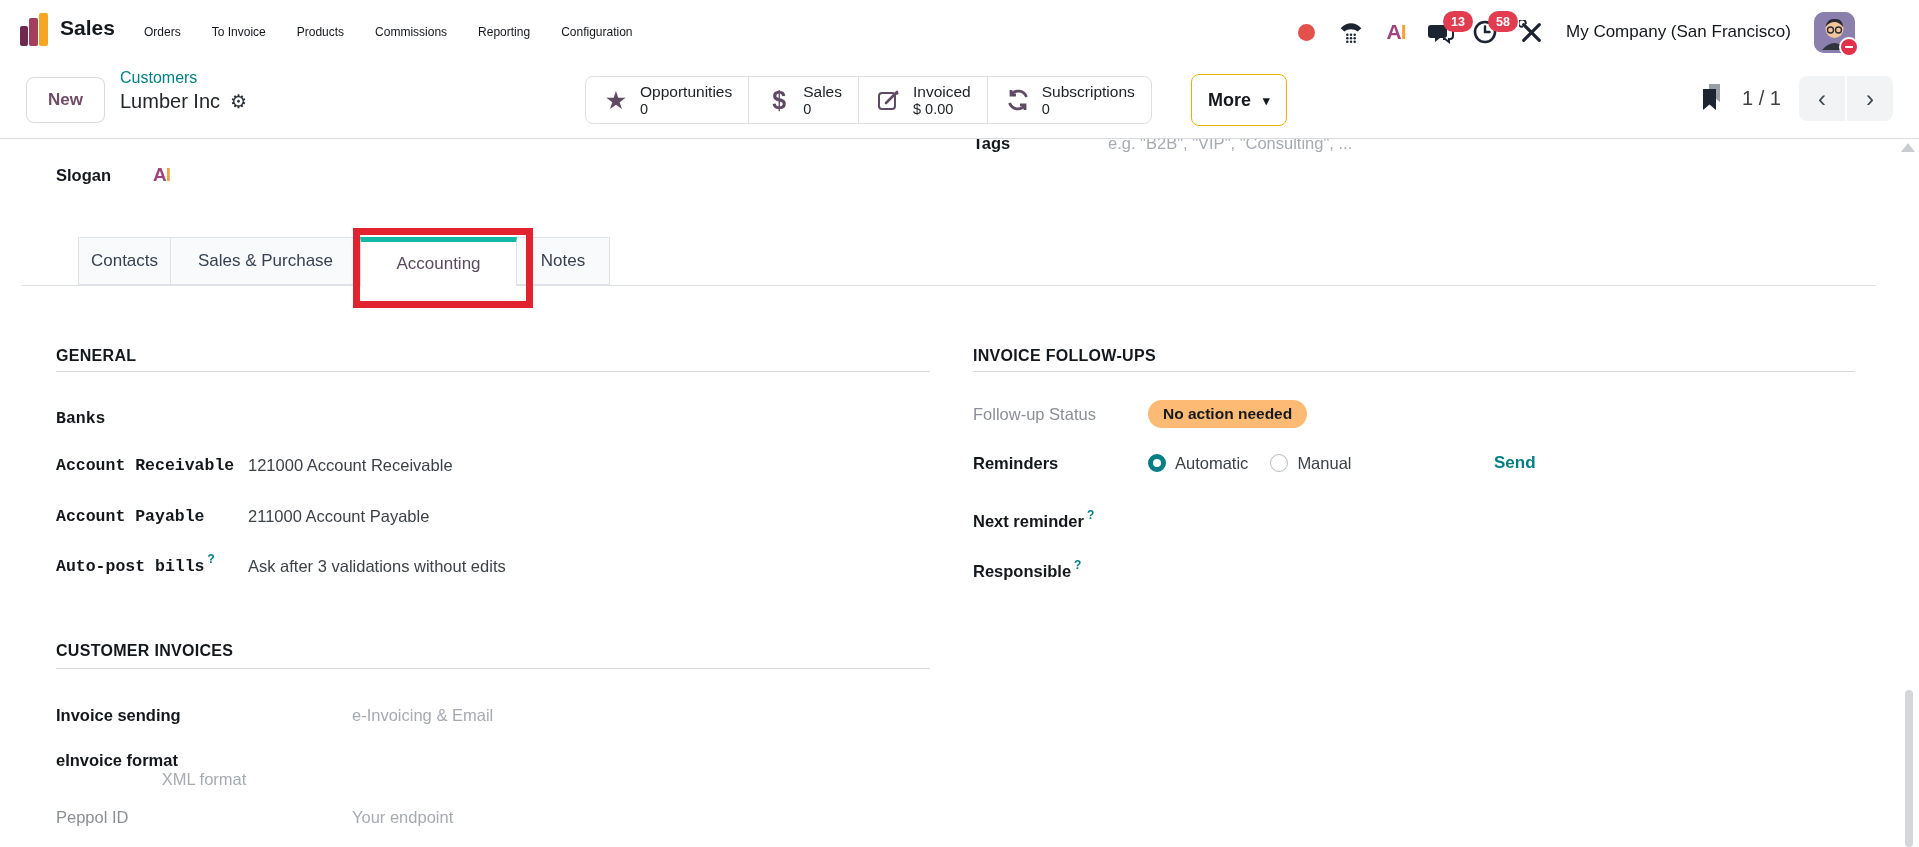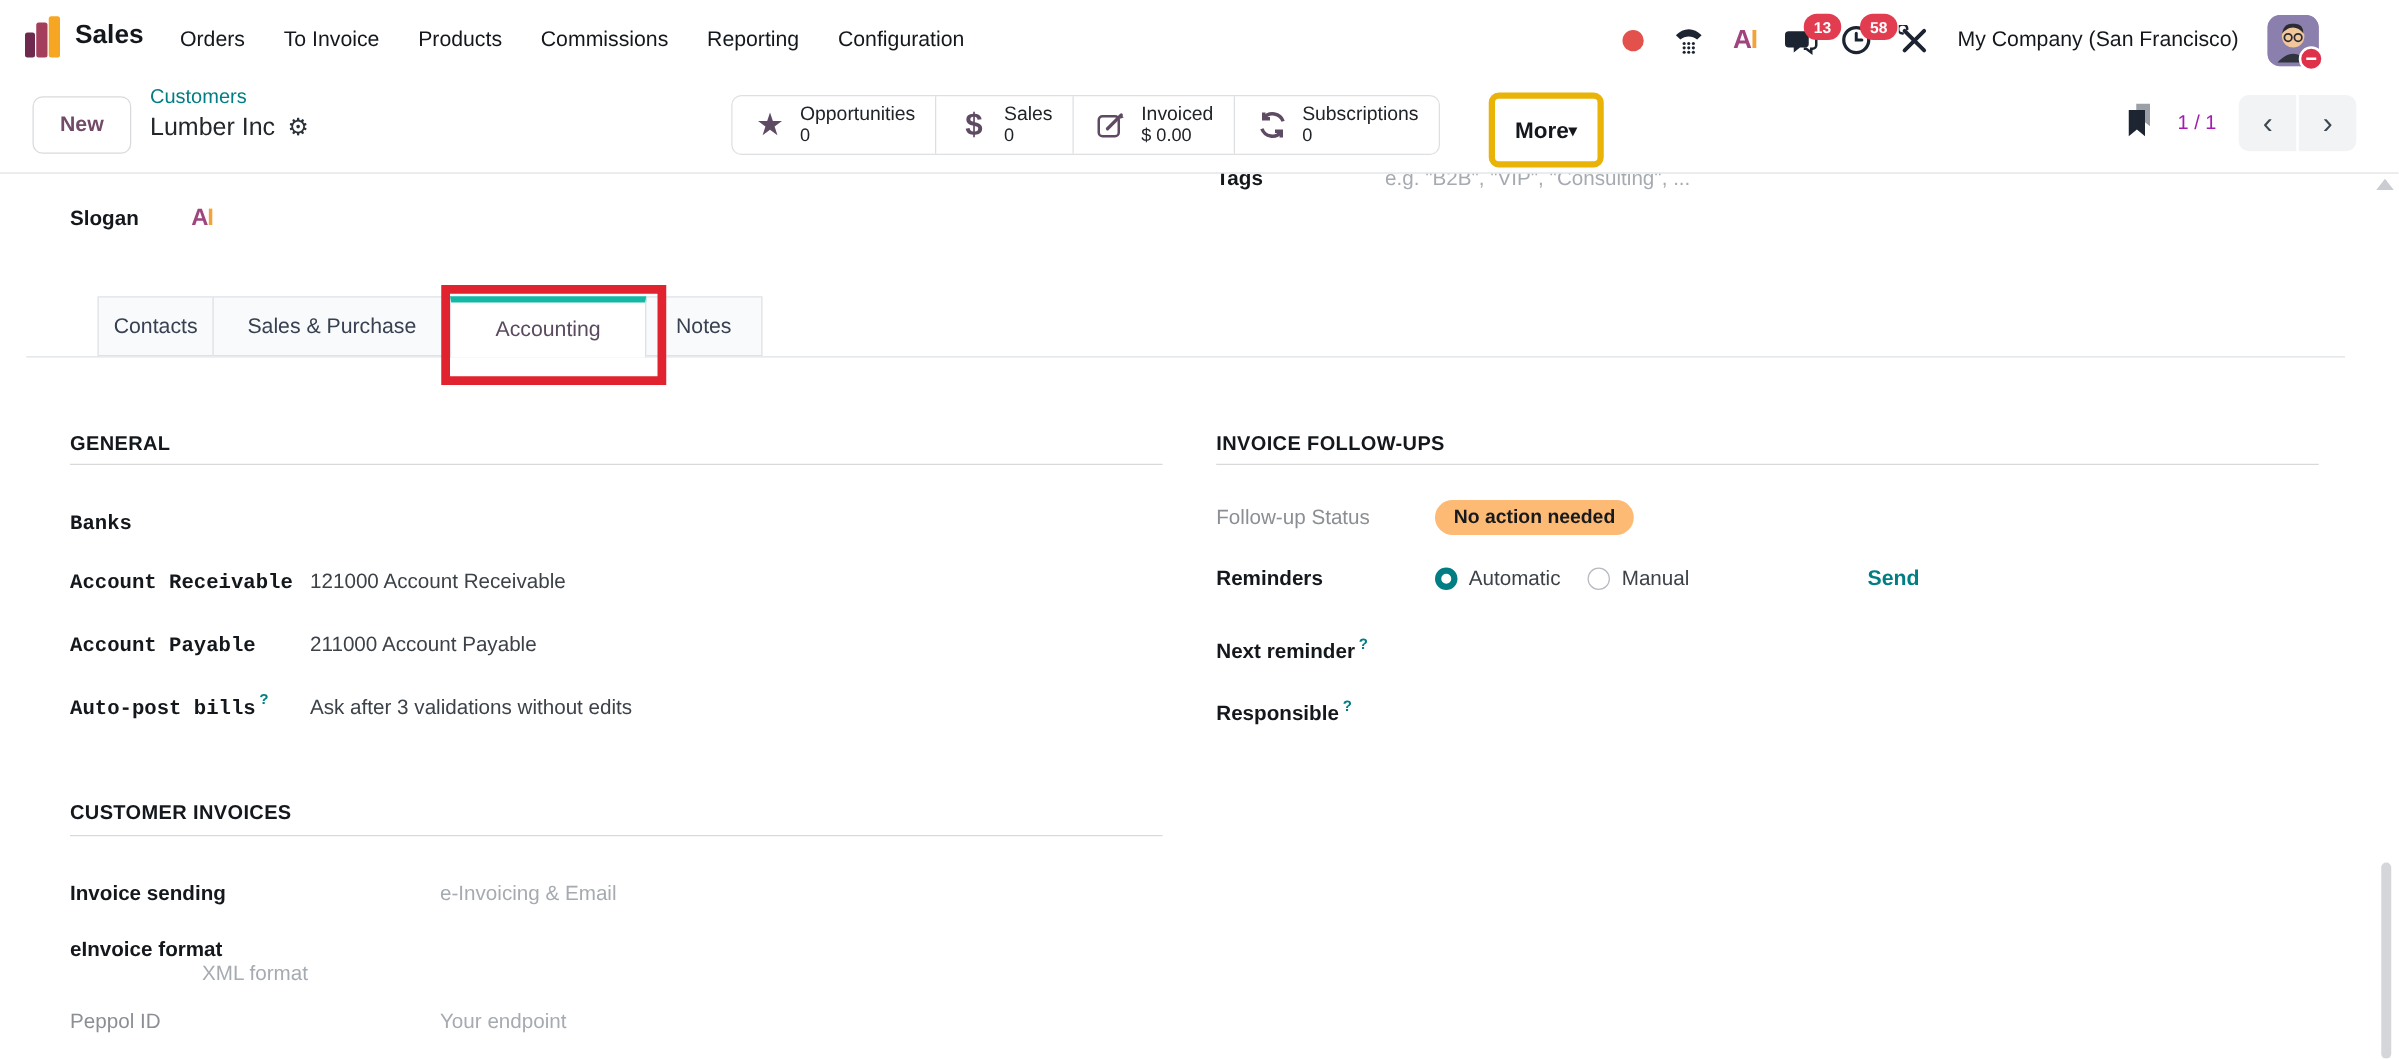--- a/index.html
+++ b/index.html
@@ -7,21 +7,21 @@
           font-family:"Liberation Sans",sans-serif;color:#1f2937;}
 
   
   .navbar{position:absolute;left:0;top:0;width:1919px;height:64px;background:#fff;}
   .logo{position:absolute;left:20px;top:14px;width:30px;height:34px;}
   .logo .b1{position:absolute;left:0;bottom:2px;width:8px;height:20px;background:#6d2a4e;border-radius:2px;}
   .logo .b2{position:absolute;left:9px;bottom:2px;width:9px;height:28px;background:#a33e5d;border-radius:2px;}
   .logo .b3{position:absolute;left:19px;bottom:2px;width:9px;height:33px;background:#f6a623;border-radius:2px;}
   .app-name{position:absolute;left:60px;top:16px;font-size:21px;font-weight:600;color:#14181d;}
   .nav-menu{position:absolute;left:144px;top:0;height:64px;display:flex;align-items:center;gap:31px;}
-  .nav-item{font-size:17px;color:#14181d;cursor:pointer;white-space:nowrap;}
+  .nav-item{font-size:12px;color:#14181d;cursor:pointer;white-space:nowrap;}
   .systray{position:absolute;left:1292px;top:0;height:64px;display:flex;align-items:center;gap:17px;}
   .tray-ic{position:relative;width:28px;height:28px;display:flex;align-items:center;justify-content:center;color:#1b2430;}
   .red-dot{width:17px;height:17px;border-radius:50%;background:#e2514c;}
   .badge{position:absolute;top:-7px;left:16px;min-width:30px;height:21px;border-radius:11px;background:#e23c50;
          color:#fff;font-size:12.5px;font-weight:700;display:flex;align-items:center;justify-content:center;padding:0 6px;box-sizing:border-box;}
   .ai-mark{font-weight:800;font-size:21px;letter-spacing:-1px;}
   .ai-mark .a{color:#a0447e;}
   .ai-mark .i{color:#f2a33c;}
   .company-name{font-size:17px;color:#14181d;white-space:nowrap;margin-left:4px;}
   .avatar{position:relative;width:41px;height:41px;border-radius:10px;background:#8b7fae;overflow:visible;margin-left:6px;}
@@ -40,25 +40,25 @@
   .gear{font-size:19px;color:#2b3138;cursor:pointer;}
   .stat-group{position:absolute;left:585px;top:12px;height:46px;display:flex;border:1px solid #dde0e3;border-radius:8px;background:#fff;}
   .stat-btn{display:flex;align-items:center;gap:10px;padding:0 16px;border-right:1px solid #dde0e3;cursor:pointer;}
   .stat-btn:last-child{border-right:none;}
   .stat-ic{color:#5f4a63;width:28px;display:flex;justify-content:center;}
   .stat-star{font-size:25px;line-height:1;}
   .stat-dollar{font-size:25px;font-weight:700;line-height:1;}
   .stat-txt{display:flex;flex-direction:column;line-height:1.15;}
   .stat-lbl{font-size:15.5px;color:#202428;}
   .stat-val{font-size:14.5px;color:#202428;}
-  .btn-more{position:absolute;left:1191px;top:10px;height:50px;padding:0 16px;background:#fff;border:5px solid #eab308;border-radius:8px;
-            display:flex;align-items:center;gap:0;font-size:18px;font-weight:600;color:#14181d;cursor:pointer;}
+  .btn-more{position:absolute;left:1191px;top:10px;height:50px;padding:0 16px;background:#fff;border:1px solid #eab308;border-radius:8px;
+            display:flex;align-items:center;gap:12px;font-size:18px;font-weight:600;color:#14181d;cursor:pointer;}
   .caret{font-size:13px;}
   .pager{position:absolute;left:1700px;top:12px;display:flex;align-items:center;gap:18px;}
-  .pager-count{font-size:16px;color:#a21caf;}
+  .pager-count{font-size:20px;color:#404040;}
   .pg-btn{width:46px;height:45px;background:#f2f3f5;display:flex;align-items:center;justify-content:center;
           font-size:24px;color:#3e4750;cursor:pointer;}
   .pg-prev{border-radius:8px 0 0 8px;margin-right:2px;}
   .pg-next{border-radius:0 8px 8px 0;}
 
   
   .content{position:absolute;left:0;top:139px;width:1919px;height:708px;overflow:hidden;background:#fff;}
   .fld-lbl{font-weight:700;font-size:16.5px;color:#14181c;}
   .fld-lbl.muted{font-weight:400;color:#8b8f94;}
   .fld-val{font-size:16.5px;color:#3c4248;}

